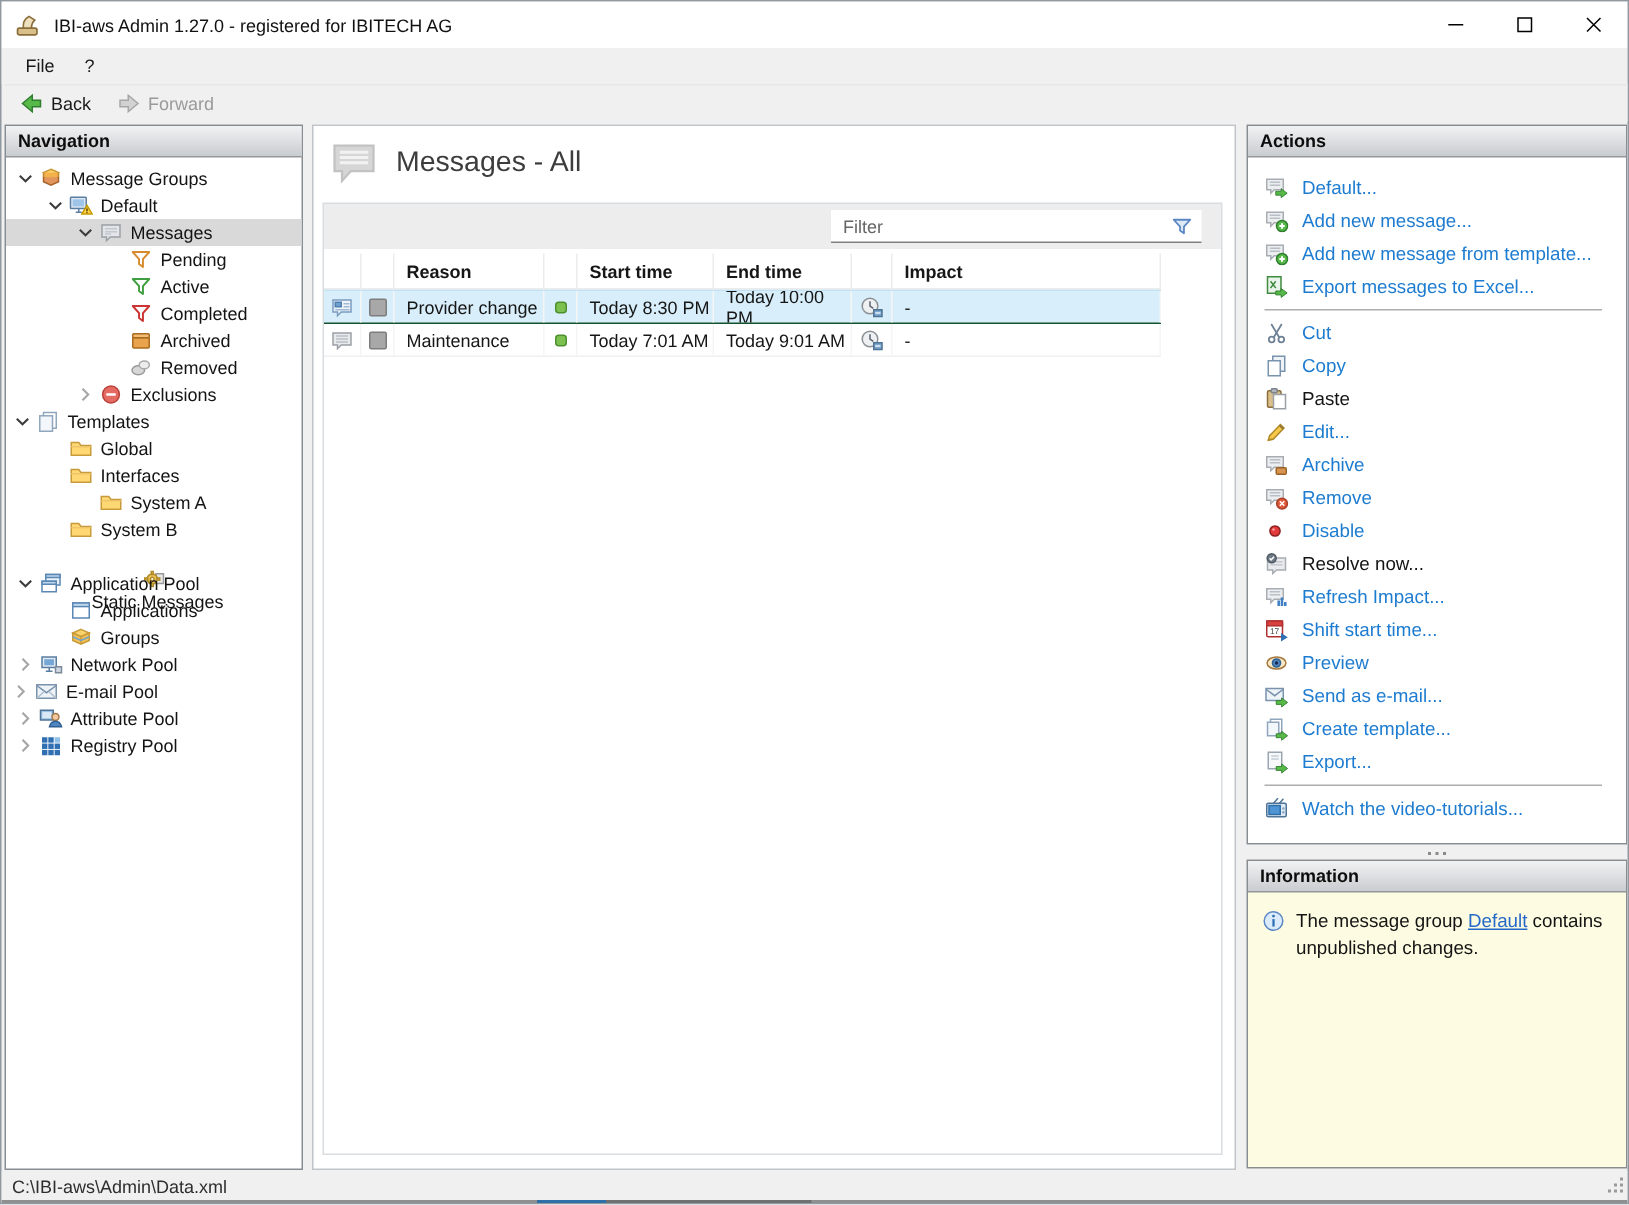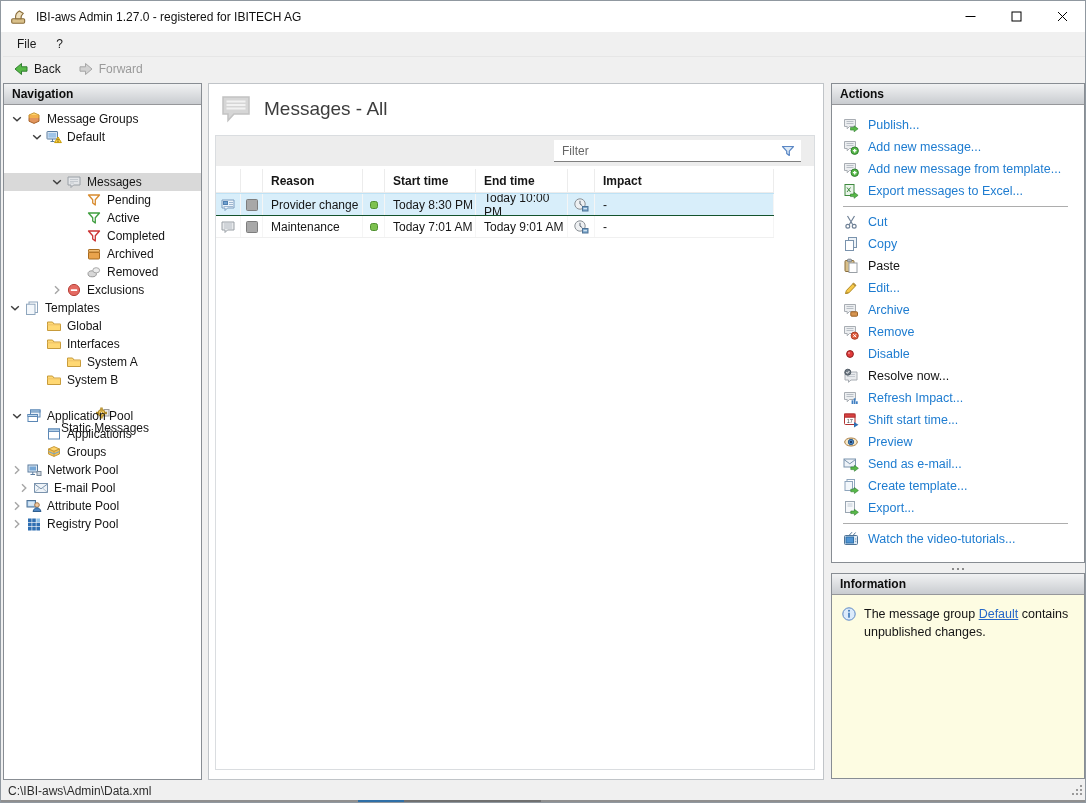--- a/index.html
+++ b/index.html
@@ -26,21 +26,21 @@
 
   
   .panel { position:absolute; background:#fff; border:1px solid #888d93; }
   .panel-header { height:21px; line-height:20px; padding-left:8px; font-weight:bold; font-size:12px; color:#0d0d0d;
                   background:linear-gradient(#f1f2f3,#c9ccd0); border-bottom:1px solid #96979a; }
 
   
   .nav-panel { left:2px; top:82px; width:199px; height:697px; }
   .tree { padding-top:5px; }
   .tree-row { height:18px; display:flex; align-items:center; white-space:nowrap; cursor:pointer; }
-  .tree-row.selected { background:#d9d9d9;margin-top:27px; }
+  .tree-row.selected { background:#d9d9d9; }
   .expander { width:16px; height:16px; display:inline-flex; align-items:center; justify-content:center; flex:none; }
   .ticon { width:16px; height:16px; margin:0 5px 0 1px; display:inline-flex; flex:none; }
   .tlabel { font-size:12px; color:#141414; }
 
   
   .center-panel { left:207px; top:82px; width:616px; height:697px; border-color:#c0c4c8; }
   .ch-icon { position:absolute; left:11px; top:10px; width:32px; height:29px; }
   .ch-title { position:absolute; left:55px; top:14px; font-size:19px; color:#3d3d3d; font-weight:400; }
   .list-control { position:absolute; left:6px; top:51px; right:8px; bottom:9px; border:1px solid #dadde0; background:#fff; }
   .strip { height:30px; background:#ededed; position:relative; }
@@ -372,21 +372,21 @@
           <span class="ticon">
             <svg viewBox="0 0 16 16" width="16" height="16">
               <rect x="2" y="3" width="9.5" height="7" fill="#dfe9f3" stroke="#5b7da0"></rect>
               <rect x="3.5" y="4.5" width="6.5" height="4" fill="#76a7d6"></rect>
               <path d="M4.5 12.5h4.5M6.8 10v2.5" stroke="#5b7da0" fill="none"></path>
               <rect x="11" y="9.5" width="4" height="4" fill="#cfd8e2" stroke="#7a8a9a"></rect>
             </svg>
           </span>
           <span class="tlabel">Network Pool</span>
         </div>
-        <div class="tree-row" style="padding-left: 12px; align-items: center;">
+        <div class="tree-row" style="padding-left: 2px; align-items: center;">
           <span class="expander">
             <svg viewBox="0 0 16 16" width="16" height="16">
               <path d="M6 4.2L9.8 8 6 11.8" fill="none" stroke="#a6a6a6" stroke-width="1.4"></path>
             </svg>
           </span>
           <span class="ticon">
             <svg viewBox="0 0 16 16" width="16" height="16">
               <rect x="1.5" y="3.5" width="13" height="9" fill="#eef3f8" stroke="#7a93ad"></rect>
               <path d="M1.5 4l6.5 4.8L14.5 4" fill="none" stroke="#7a93ad"></path>
               <path d="M1.5 12.5l5-4.5M14.5 12.5l-5-4.5" stroke="#aebfce" fill="none"></path>
@@ -535,21 +535,21 @@
     <div class="panel-header">Actions</div>
     <div class="actions-list">
         <div class="action-item">
           <span class="aicn">
             <svg viewBox="0 0 16 16" width="16" height="16">
               <path d="M1.5 2.5h11v7H6.5l-2.3 2.3V9.5H1.5z" fill="#eceef0" stroke="#a8adb3"></path>
               <path d="M3.5 4.5h7M3.5 6.5h7" stroke="#b9bfc6" stroke-width="1" fill="none"></path>
               <path d="M7.5 10.5h3.6v-1.7l4 3-4 3v-1.7H7.5z" fill="#57b947" stroke="#2f7e2f" stroke-width="0.6"></path>
             </svg>
           </span>
-          <span class="albl">Publish...</span>
+          <span class="albl">Default...</span>
         </div>
         <div class="action-item">
           <span class="aicn">
             <svg viewBox="0 0 16 16" width="16" height="16">
               <path d="M1.5 2.5h11v7H6.5l-2.3 2.3V9.5H1.5z" fill="#eceef0" stroke="#a8adb3"></path>
               <path d="M3.5 4.5h7M3.5 6.5h7" stroke="#b9bfc6" stroke-width="1" fill="none"></path>
               <circle cx="11.7" cy="11.7" r="3.7" fill="#57b947" stroke="#2f7e2f"></circle>
               <path d="M11.7 9.9v3.6M9.9 11.7h3.6" stroke="#fff" stroke-width="1.3" fill="none"></path>
             </svg>
           </span>

